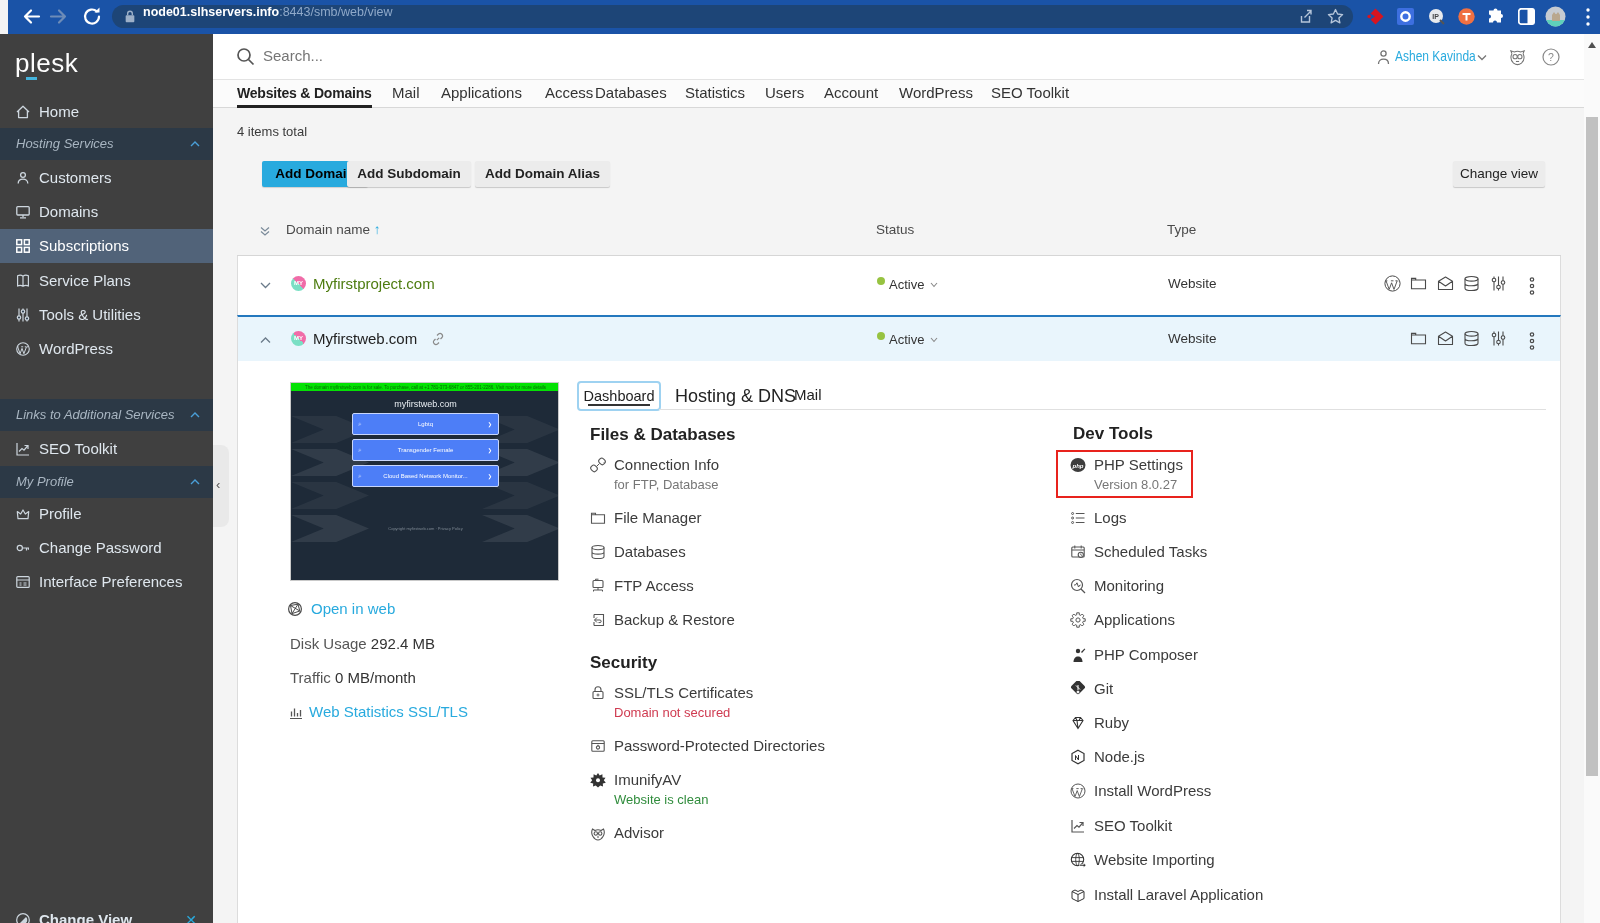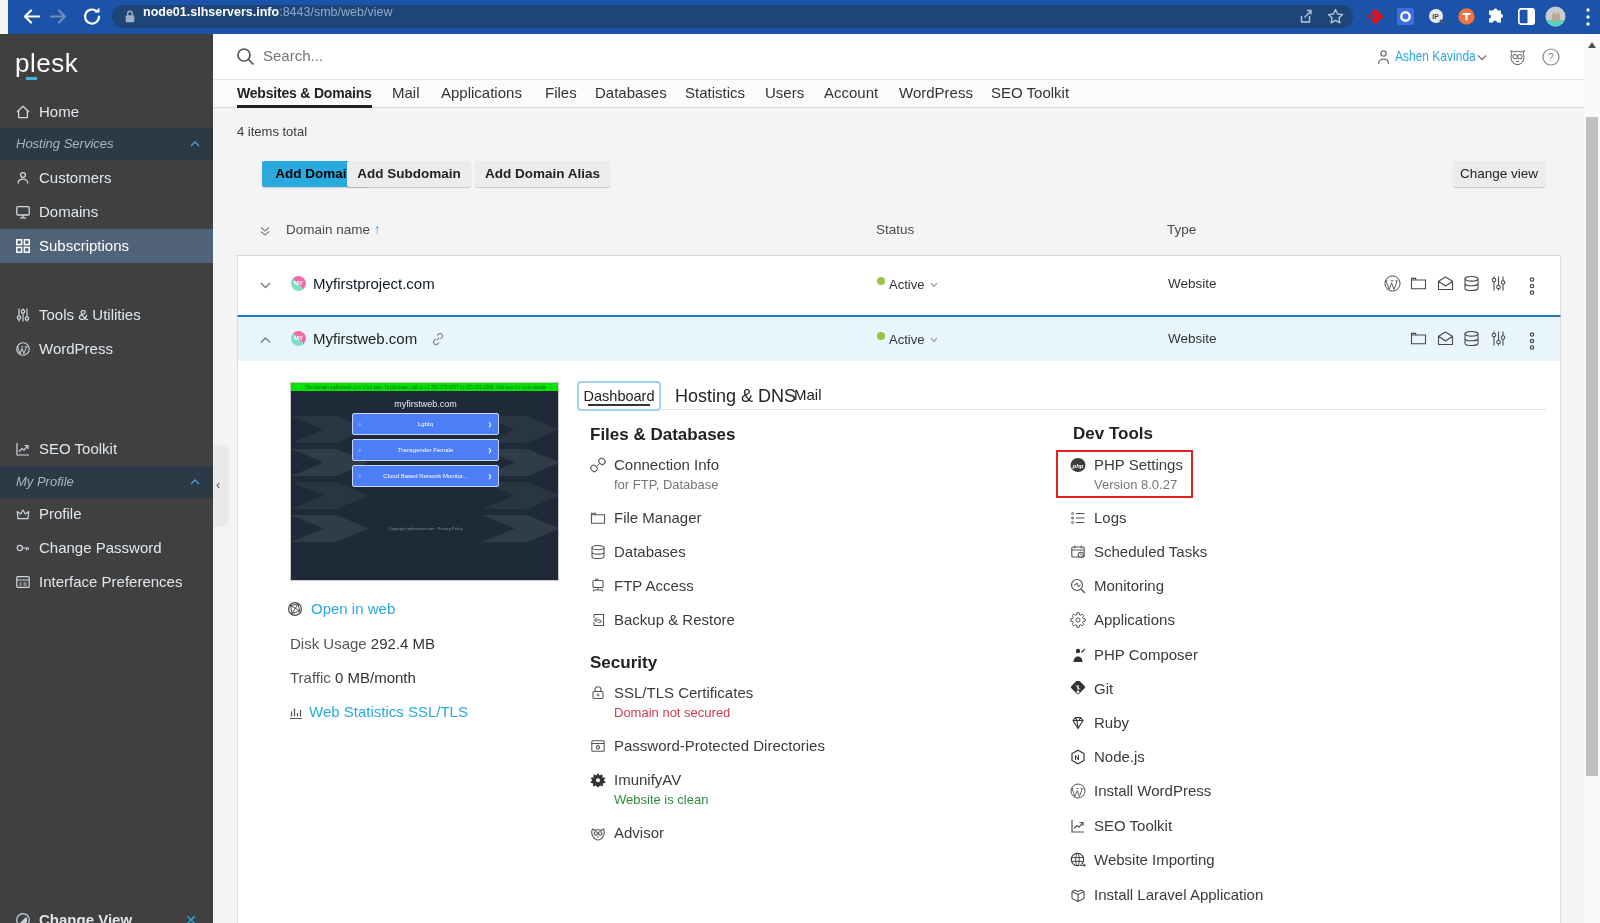--- a/index.html
+++ b/index.html
@@ -183,40 +183,52 @@
     <svg class="ic" viewBox="0 0 16 16">
         <g stroke="#fff" stroke-width="1.5" fill="none">
           <rect x="1.8" y="1.8" width="4.8" height="4.8"></rect>
           <rect x="9.4" y="1.8" width="4.8" height="4.8"></rect>
           <rect x="1.8" y="9.4" width="4.8" height="4.8"></rect>
           <rect x="9.4" y="9.4" width="4.8" height="4.8"></rect>
         </g>
       </svg>
     <span class="tx">Subscriptions</span>
   </div>
+  <div class="nav-item" style="top:230px">
+    <svg class="ic" viewBox="0 0 16 16">
+        <path d="M8 3.2 C6.6 2.2 4.2 2.1 2.6 2.8 V12.9 C4.2 12.2 6.6 12.3 8 13.3 C9.4 12.3 11.8 12.2 13.4 12.9 V2.8 C11.8 2.1 9.4 2.2 8 3.2 Z M8 3.2 V13.3" stroke="#cdd6de" stroke-width="1.2" fill="none"></path>
+      </svg>
+    <span class="tx">Service Plans</span>
+  </div>
   <div class="nav-item" style="top:264px">
     <svg class="ic" viewBox="0 0 16 16">
         <g stroke="#cdd6de" stroke-width="1.2" fill="none">
           <path d="M4 1.5 v13 M8 1.5 v13 M12 1.5 v13"></path>
           <circle cx="4" cy="10.5" r="1.7" fill="#364554"></circle>
           <circle cx="8" cy="4.5" r="1.7" fill="#364554"></circle>
           <circle cx="12" cy="11.5" r="1.7" fill="#364554"></circle>
         </g>
       </svg>
     <span class="tx">Tools &amp; Utilities</span>
   </div>
   <div class="nav-item" style="top:298px">
     <svg class="ic" viewBox="0 0 16 16">
         <g stroke="#cdd6de" stroke-width="1.1" fill="none">
           <circle cx="8" cy="8" r="6.3"></circle>
           <path d="M2.6 5.8 l2.5 6.9 1.9-5.3 1.9 5.3 2.6-6.9 M12 5.8 h1.5 M2 5.8 h1.5 M6.2 5.8 h2 M9.8 5.8 h1.6" stroke-width="1"></path>
         </g>
       </svg>
     <span class="tx">WordPress</span>
   </div>
+  <div class="nav-head" style="top:365px">
+      <span class="tx">Links to Additional Services</span>
+      <svg class="ch" viewBox="0 0 10 6">
+        <path d="M1 5 L5 1 L9 5" stroke="#4a9fd8" stroke-width="1.4" fill="none"></path>
+      </svg>
+    </div>
   <div class="nav-item" style="top:398px">
     <svg class="ic" viewBox="0 0 16 16">
         <g stroke="#cdd6de" stroke-width="1.2" fill="none">
           <path d="M2 2 v12 h12"></path>
           <path d="M4 10.5 L7 7.5 L9 9.2 L13 4.5"></path>
           <path d="M13 8 V4.5 H9.5"></path>
         </g>
       </svg>
     <span class="tx">SEO Toolkit</span>
   </div>
@@ -287,21 +299,21 @@
     </svg>
   <svg class="abs" style="left:1329px;top:14px" width="18" height="18" viewBox="0 0 18 18">
       <circle cx="9" cy="9" r="8" stroke="#888" stroke-width="1.2" fill="none"></circle>
       <text x="9" y="13" text-anchor="middle" font-size="10.5" fill="#888" font-family="Liberation Sans">?</text>
     </svg>
 </div>
 <div id="tabsrow">
   <span class="tab active" style="left:24px">Websites &amp; Domains</span>
   <span class="tab" style="left:179px">Mail</span>
   <span class="tab" style="left:228px">Applications</span>
-  <span class="tab" style="left:332px">Files</span>
+  <span class="tab" style="left:332px">Access</span>
   <span class="tab" style="left:382px">Databases</span>
   <span class="tab" style="left:472px">Statistics</span>
   <span class="tab" style="left:552px">Users</span>
   <span class="tab" style="left:611px">Account</span>
   <span class="tab" style="left:686px">WordPress</span>
   <span class="tab" style="left:778px">SEO Toolkit</span>
 </div>
 <div id="graycontent">
   <span class="abs" style="left:237px;top:124px;font-size:13px;color:#3a3a3a">4 items total</span>
   <div class="btn btn-blue" style="left:237px;top:161px;width:106px">Add Domain</div>
@@ -319,21 +331,21 @@
       </svg>
     <span class="abs" style="left:49px;top:11px">Domain name <span style="color:#28aade">↑</span></span>
     <span class="abs" style="left:639px;top:11px">Status</span>
     <span class="abs" style="left:930px;top:11px">Type</span>
   </div>
   <div id="row1">
     <svg class="abs" style="left:21px;top:23px" width="13" height="13" viewBox="0 0 13 13">
         <path d="M2 4 L6.5 8.5 L11 4" stroke="#6b7b8a" stroke-width="1.3" fill="none"></path>
       </svg>
     <div class="favicon" style="left:53px;top:20px"></div>
-    <span class="abs" style="left:75px;top:19px;font-size:15px;color:#0f172a">Myfirstproject.com</span>
+    <span class="abs" style="left:75px;top:19px;font-size:15px;color:#4d7c0f">Myfirstproject.com</span>
     <span class="abs" style="left:639px;top:21px;width:8px;height:8px;border-radius:50%;background:#97c341"></span>
     <span class="abs" style="left:651px;top:21px;font-size:13px;color:#333">Active</span>
     <svg class="abs" style="left:692px;top:26px" width="8" height="6" viewBox="0 0 8 6">
         <path d="M1 1 L4 4.5 L7 1" stroke="#888" stroke-width="1.1" fill="none"></path>
       </svg>
     <span class="abs" style="left:930px;top:20px;font-size:13.5px;color:#333">Website</span>
     <svg class="abs rowic" style="left:1146px;top:19px" viewBox="0 0 17 17">
         <g stroke="#4a4a4a" stroke-width="1" fill="none">
           <circle cx="8.5" cy="8.5" r="7.6"></circle>
           <path d="M2 5.8 l3.2 8.6 2.4-6.6 2.4 6.6 3.2-8.6 M1.4 5.8 h2 M6.9 5.8 h2.6 M11.4 5.8 h2 M14.6 5.8 h.6" stroke-width=".9"></path>

